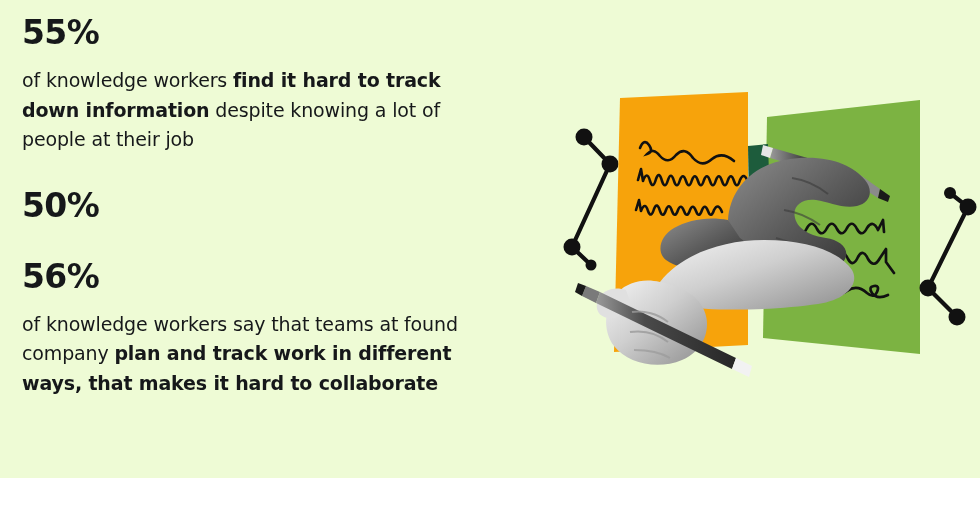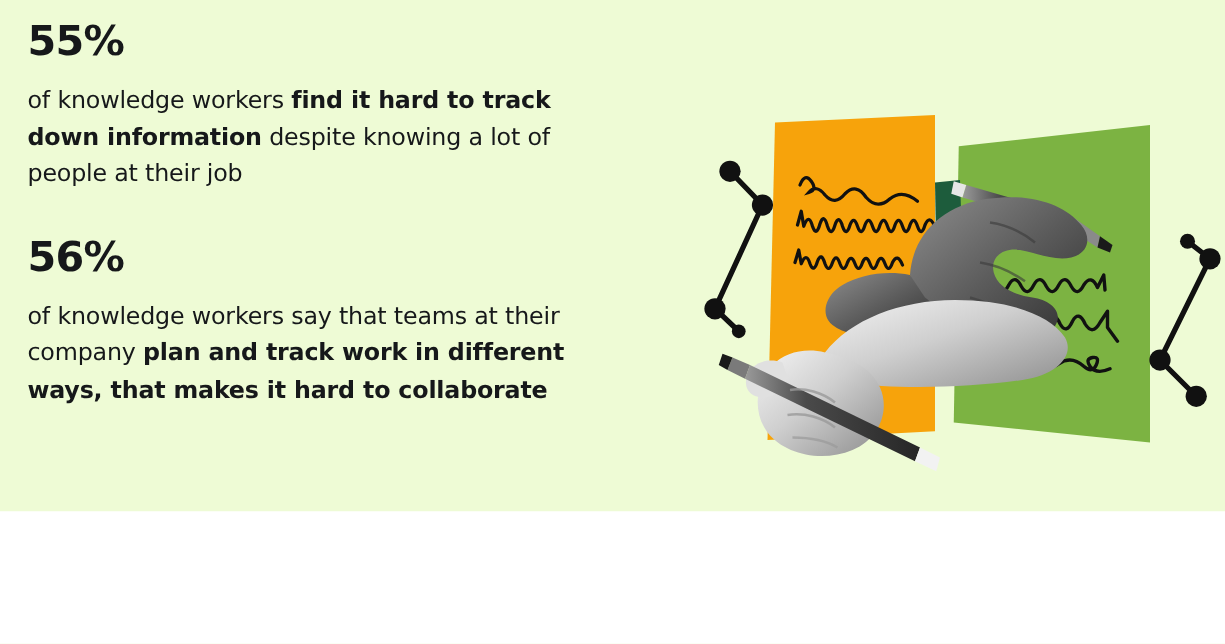--- a/index.html
+++ b/index.html
@@ -8,21 +8,21 @@
   }
   body {
     width: 980px;
     height: 515px;
     overflow: hidden;
     font-family: "Liberation Sans", sans-serif;
   }
   #page {
     position: relative;
     width: 980px;
-    height: 409px;
+    height: 478px;
     background: #eefbd5;
     overflow: hidden;
   }
 
   
   .stats-column {
     position: absolute;
     left: 22px;
     top: 14px;
     width: 480px;
@@ -72,25 +72,26 @@
 <div id="page" style="background: rgb(238, 251, 213);">
 
   <div class="stats-column">
 
     <div class="stat-block">
       <div class="stat-value">55%</div>
       <p class="stat-text"><span>of knowledge workers </span><b>find it hard to track down information</b><span> despite knowing a lot of people at their job</span></p>
     </div>
 
     <div class="stat-block">
+      <div class="stat-value">50%</div>
     </div>
 
     <div class="stat-block">
       <div class="stat-value">56%</div>
-      <p class="stat-text"><span>of knowledge workers say that teams at their company </span><b>plan and track work in different ways, that makes it hard to collaborate</b><span></span></p>
+      <p class="stat-text"><span>of knowledge workers say that teams at found company </span><b>plan and track work in different ways, that makes it hard to collaborate</b><span></span></p>
     </div>
 
   </div>
 
   <div class="illustration">
     <svg width="440" height="330" viewBox="0 0 440 330" xmlns="http://www.w3.org/2000/svg">
       <defs>
         <linearGradient id="handLightGrad" x1="0" y1="0" x2="1" y2="1">
           <stop offset="0%" stop-color="#f4f4f4"></stop>
           <stop offset="45%" stop-color="#cfcfcf"></stop>

